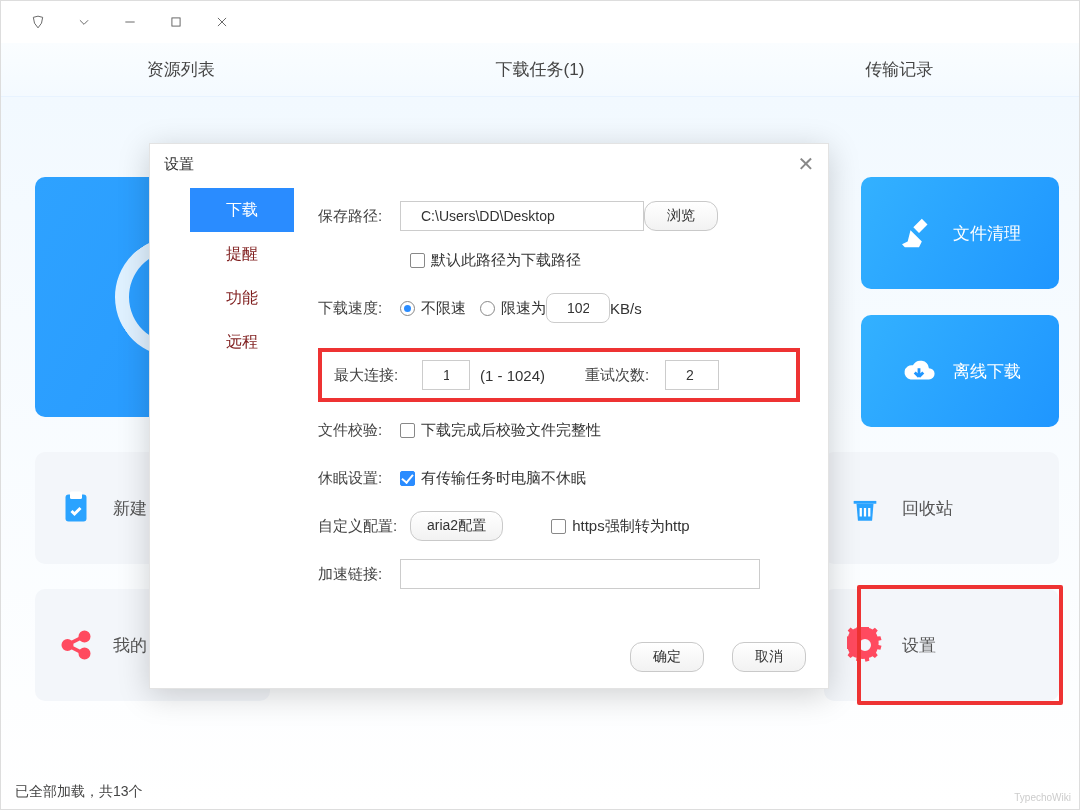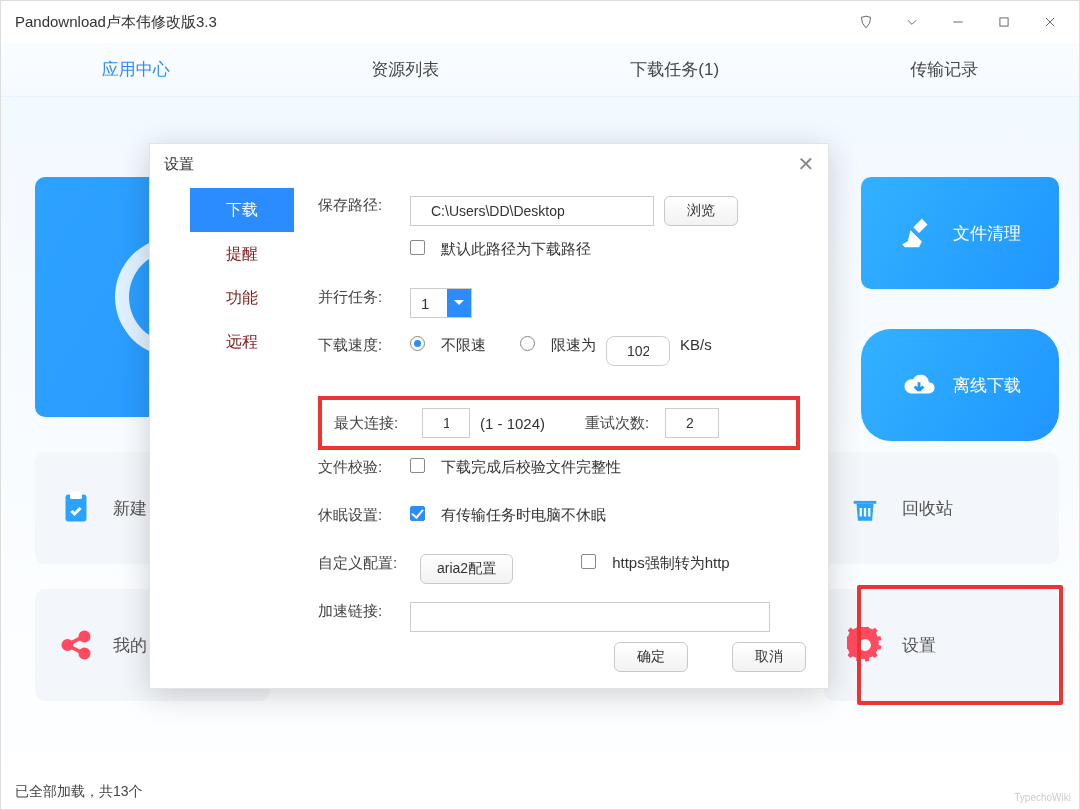--- a/index.html
+++ b/index.html
@@ -23,21 +23,21 @@
   
   .body{flex:1;position:relative;background:linear-gradient(#f2f9ff,#fff);}
   
   .card{position:absolute;border-radius:10px;display:flex;align-items:center;color:#fff;padding:0 18px;gap:12px;}
   .card.big{background:linear-gradient(120deg,#2ea2ff,#1d8cff);left:34px;top:80px;width:780px;height:240px;
     padding-left:80px;font-size:50px;justify-content:flex-start;}
   .card.big .ring{width:120px;height:120px;border-radius:50%;border:14px solid rgba(255,255,255,.85);border-right-color:transparent;transform:rotate(-35deg);}
   .rcard{position:absolute;right:20px;width:198px;height:112px;border-radius:10px;display:flex;align-items:center;justify-content:center;gap:14px;color:#fff;font-size:17px;}
   .rcard .ic{width:40px;height:40px;display:flex;align-items:center;justify-content:center;}
   .rcard1{top:80px;background:linear-gradient(120deg,#33b1ff,#1f96ff);}
-  .rcard2{top:232px;background:linear-gradient(120deg,#33b1ff,#1f96ff);border-radius:30px;}
+  .rcard2{top:218px;background:linear-gradient(120deg,#33b1ff,#1f96ff);}
   
   .tile{position:absolute;width:235px;height:112px;background:#f3f6fa;border-radius:10px;
     display:flex;align-items:center;gap:16px;padding:0 20px;color:#555;font-size:17px;}
   .tile .ic{width:42px;height:42px;display:flex;align-items:center;justify-content:center;}
   .tile1{left:34px;top:355px;}
   .tile2{left:34px;top:492px;}
   .tile3{right:20px;top:355px;}
   .tile4{right:20px;top:492px;}
   .hl-red{position:absolute;right:16px;top:488px;width:206px;height:120px;border:4px solid #e33;border-radius:2px;}
   
@@ -47,53 +47,52 @@
   .dialog{position:absolute;left:148px;top:46px;width:680px;height:546px;background:#fff;
     box-shadow:0 6px 30px rgba(0,0,0,.18);border:1px solid #e3e3e3;}
   .dlg-title{height:40px;display:flex;align-items:center;padding:0 8px 0 14px;font-size:15px;color:#333;}
   .dlg-title .sp{flex:1;}
   .dlg-close{width:28px;height:28px;display:flex;align-items:center;justify-content:center;color:#888;cursor:pointer;font-size:20px;}
   .dlg-body{display:flex;height:440px;}
   .side{width:104px;display:flex;flex-direction:column;padding-top:4px;margin-left:40px;}
   .side .item{height:44px;display:flex;align-items:center;justify-content:center;font-size:16px;color:#7f1d1d;cursor:pointer;}
   .side .item.active{background:#2a8cff;color:#fff;}
   .form{flex:1;padding:12px 28px 0 24px;font-size:15px;color:#333;}
-  .row{display:flex;min-height:40px;margin-bottom:8px;gap:10px;}
+  .row{display:flex;align-items:center;min-height:40px;margin-bottom:8px;}
   .lbl{width:82px;color:#444;text-align:left;padding-right:6px;}
   .lbl.r{text-align:right;width:82px;}
   input[type=text].fld{height:30px;border:1px solid #ccc;padding:0 20px;font-size:14px;color:#333;}
   .btn{height:30px;min-width:74px;border:1px solid #c9c9c9;background:linear-gradient(#fff,#f2f2f2);
-    border-radius:6px;font-size:14px;color:#333;display:inline-flex;align-items:center;justify-content:center;
+    border-radius:12px;font-size:14px;color:#333;display:inline-flex;align-items:center;justify-content:center;
     padding:0 16px;cursor:pointer;}
   .sel{height:30px;border:1px solid #ccc;background:#fff;display:inline-flex;align-items:center;
     padding:0 26px 0 10px;position:relative;min-width:62px;}
   .sel .caret{position:absolute;right:0;top:0;width:24px;height:100%;background:#2a8cff;display:flex;
     align-items:center;justify-content:center;}
   .sel .caret::after{content:"";border:5px solid transparent;border-top-color:#fff;margin-top:4px;}
   .radio,.chk{width:15px;height:15px;border:1px solid #888;display:inline-block;vertical-align:middle;
     margin-right:6px;position:relative;flex:0 0 auto;}
   .radio{border-radius:50%;}
   .radio.on::after{content:"";position:absolute;inset:3px;border-radius:50%;background:#2a8cff;}
   .chk{border-radius:2px;}
   .chk.on{background:#2a8cff;border-color:#2a8cff;}
   .chk.on::after{content:"";position:absolute;left:3px;top:0px;width:5px;height:9px;border:2px solid #fff;
     border-top:0;border-left:0;transform:rotate(40deg);}
   .faint{color:#aaa;border-radius:8px;}
   .redbox{border:4px solid #e33;padding:8px 12px;display:flex;align-items:center;gap:10px;margin-top:20px;}
-  .dlg-foot{position:absolute;right:22px;bottom:16px;display:flex;gap:44px;}
+  .dlg-foot{position:absolute;right:22px;bottom:16px;display:flex;gap:28px;}
   
   svg{display:block;}
 </style>
 </head>
 <body>
 
 <div class="window">
 
   <div class="titlebar">
-    <div class="title">Pandownload卢本伟修改版3.3</div>
     <div class="ctl">
       <svg viewBox="0 0 24 24">
           <path d="M4 4 L12 2 L20 4 L18 14 L12 22 L6 14 Z"></path>
         </svg>
     </div>
     <div class="ctl">
       <svg viewBox="0 0 24 24">
           <path d="M5 9 L12 16 L19 9"></path>
         </svg>
     </div>
@@ -108,21 +107,20 @@
         </svg>
     </div>
     <div class="ctl">
       <svg viewBox="0 0 24 24">
           <path d="M5 5 L19 19 M19 5 L5 19"></path>
         </svg>
     </div>
   </div>
 
   <div class="tabs">
-    <div class="tab active">应用中心</div>
     <div class="tab">资源列表</div>
     <div class="tab">下载任务(1)</div>
     <div class="tab">传输记录</div>
   </div>
 
   <div class="body">
 
     <div class="card big">
       <div class="ring"></div>
     </div>
@@ -207,27 +205,20 @@
           <div class="row">
             <span class="lbl">保存路径:</span>
             <input type="text" class="fld" style="width: 244px;" value="C:\Users\DD\Desktop">
             <button class="btn">浏览</button>
           </div>
           <div class="row" style="padding-left:92px;margin-top:-4px">
             <span class="chk"></span>
             <span>默认此路径为下载路径</span>
           </div>
 
-          <div class="row">
-            <span class="lbl">并行任务:</span>
-            <span class="sel">
-              <span>1</span>
-              <span class="caret"></span>
-            </span>
-          </div>
 
           <div class="row">
             <span class="lbl">下载速度:</span>
             <span class="radio on"></span>
             <span>不限速</span>
             <span style="width:14px"></span>
             <span class="radio"></span>
             <span>限速为</span>
             <input type="text" class="fld faint" style="width: 64px;" value="1024">
             <span>KB/s</span>

